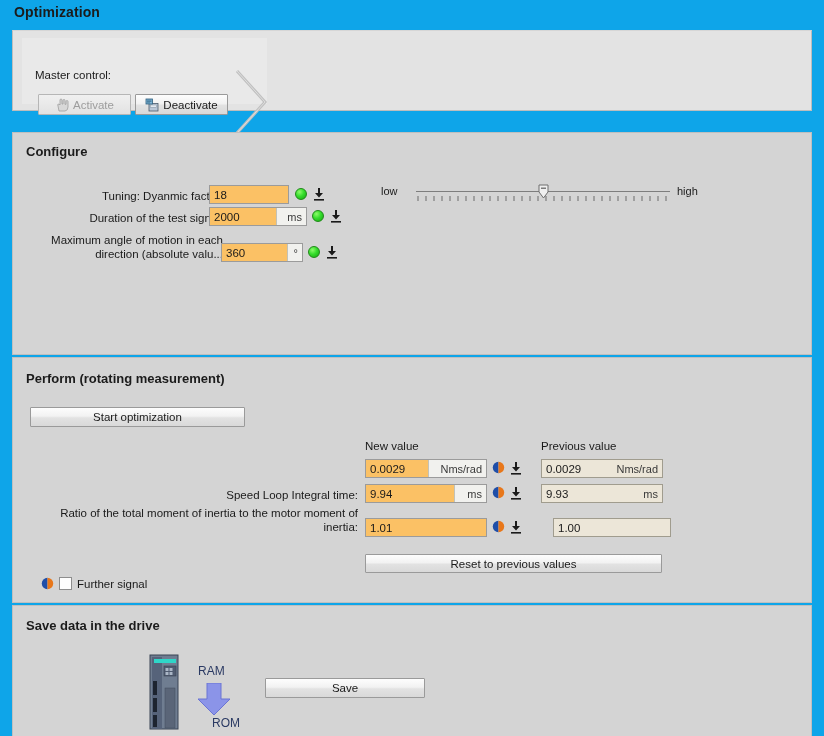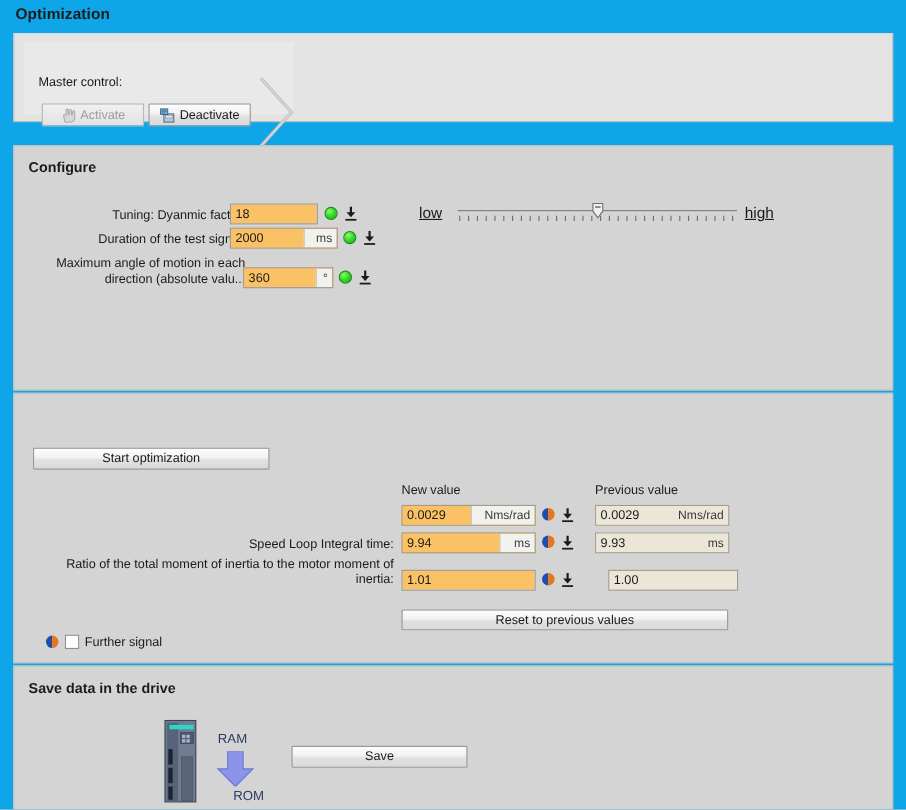--- a/index.html
+++ b/index.html
@@ -97,21 +97,21 @@
   }
   .dl-icon { position: absolute; width: 12px; height: 14px; }
 
   
   .slider-wrap { position: absolute; }
   .slider-track { position: absolute; height: 1px; background: #7d7d7d; top: 10px; }
   .slider-ticks { position: absolute; top: 15px; height: 7px; }
   .slider-thumb {
     position: absolute; width: 11px; height: 15px; top: 3px;
   }
-  .slider-end { position: absolute; font-size: 14px; color: #1a1a1a; top: 2px; text-decoration: underline; }
+  .slider-end { position: absolute; font-size: 11px; color: #1a1a1a; top: 2px; }
 
   
   .warn-icon { position: absolute; width: 16px; height: 15px; }
   .warn-head { position: absolute; font-size: 11.5px; font-weight: bold; color: #1a1a1a; }
   .warn-body { position: absolute; font-size: 11.5px; color: #1a1a1a; line-height: 15px; white-space: nowrap; }
 
   
   .bi-icon { position: absolute; width: 13px; height: 13px; }
   .chk {
     position: absolute; width: 13px; height: 13px;
@@ -226,20 +226,21 @@
 
     <svg class="bi-icon" style="left:28px; top:317px;" viewBox="0 0 13 13">
       <path d="M6.5 .8 A5.7 5.7 0 0 0 6.5 12.2 Z" fill="#1f4ea8"></path>
       <path d="M6.5 .8 A5.7 5.7 0 0 1 6.5 12.2 Z" fill="#e8771a"></path>
     </svg>
     <div class="chk" style="left:46px; top:317px;"></div>
     <div class="chk-label" style="left:64px; top:318px;">Extended settings</div>
   </div>
 
   <div class="group" id="grp-perform" style="top:357px; height:246px;">
+    <div class="group-title" style="left:13px; top:13px;">Perform (rotating measurement)</div>
 
     <button class="btn" style="position:absolute; left:17px; top:49px; width:215px; height:20px;">
       <span>Start optimization</span>
     </button>
 
     <div class="col-head" style="left:352px; top:82px;">New value</div>
     <div class="col-head" style="left:528px; top:82px;">Previous value</div>
 
     <div class="field" style="left:352px; top:101px; width:122px;">
       <span class="val">0.0029</span>

